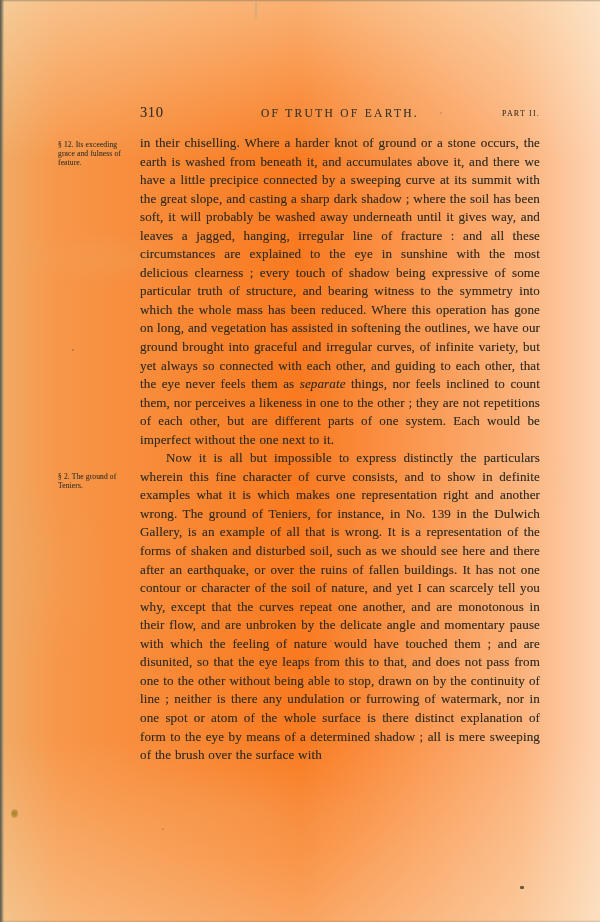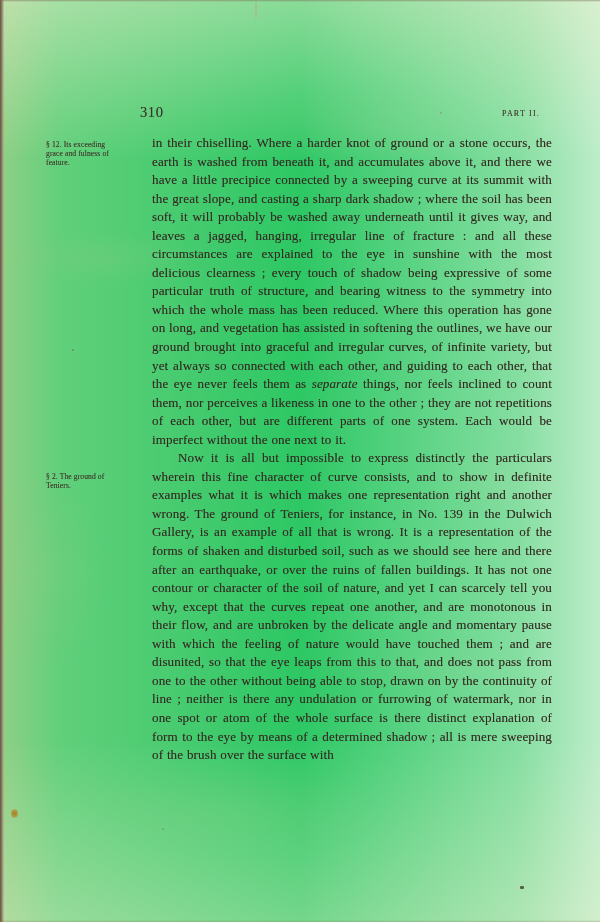--- a/index.html
+++ b/index.html
@@ -10,21 +10,21 @@
   }
   body {
     font-family: "Liberation Serif", serif;
   }
 
   .page-scan {
     position: relative;
     width: 600px;
     height: 922px;
     overflow: hidden;
-    background: #22c55e;
+    background: #f97316;
     box-sizing: border-box;
   }
 
   
   .paper-tone {
     position: absolute;
     inset: 0;
     background:
       linear-gradient(90deg,
         rgba(233,216,166,0.55) 0px,
@@ -138,37 +138,36 @@
     top: 5px;
     font-size: 8px;
     letter-spacing: 1.2px;
     color: #443b2e;
     margin-left: 46px;
   }
 
   
   .side-note {
     position: absolute;
-    left: 46px;
+    left: 58px;
     width: 76px;
     font-size: 7.6px;
     line-height: 9.2px;
     color: #3f372b;
     letter-spacing: 0.1px;
   }
   .side-note-1 { top: 140px; }
   .side-note-2 { top: 472px; }
 
   
   .text-column {
     position: absolute;
     left: 140px;
     top: 134px;
     width: 400px;
-    margin-left: 12px;
   }
   .body-par {
     margin: 0;
     font-size: 13.1px;
     line-height: 18.55px;
     color: #332c22;
     text-align: justify;
     letter-spacing: 0.1px;
     word-spacing: 0.4px;
   }
@@ -200,20 +199,21 @@
   <div class="speck speck-fox"></div>
   <div class="speck speck-a"></div>
   <div class="speck speck-b"></div>
   <div class="speck speck-c"></div>
   <div class="speck speck-d"></div>
   <div class="speck speck-e"></div>
   <div class="speck speck-f"></div>
 
   <div class="running-head">
     <span class="folio">310</span>
+    <span class="head-title">OF TRUTH OF EARTH.</span>
     <span class="head-part">PART II.</span>
   </div>
 
   <div class="side-note side-note-1">§ 12. Its exceeding grace and fulness of feature.</div>
 
   <div class="side-note side-note-2">§ 2. The ground of Teniers.</div>
 
   <div class="text-column">
     <p class="body-par"><span>in their chiselling.  Where a harder knot of ground or a stone occurs, the earth is washed from beneath it, and accumulates above it, and there we have a little precipice connected by a sweeping curve at its summit with the great slope, and casting a sharp dark shadow ; where the soil has been soft, it will probably be washed away underneath until it gives way, and leaves a jagged, hanging, irregular line of fracture : and all these circumstances are explained to the eye in sunshine with the most delicious clearness ; every touch of shadow being expressive of some particular truth of structure, and bearing witness to the symmetry into which the whole mass has been reduced.  Where this operation has gone on long, and vegetation has assisted in softening the outlines, we have our ground brought into graceful and irregular curves, of infinite variety, but yet always so connected with each other, and guiding to each other, that the eye never feels them as </span><i>separate</i><span> things, nor feels inclined to count them, nor perceives a likeness in one to the other ; they are not repetitions of each other, but are different parts of one system.  Each would be imperfect without the one next to it.</span></p>
 

